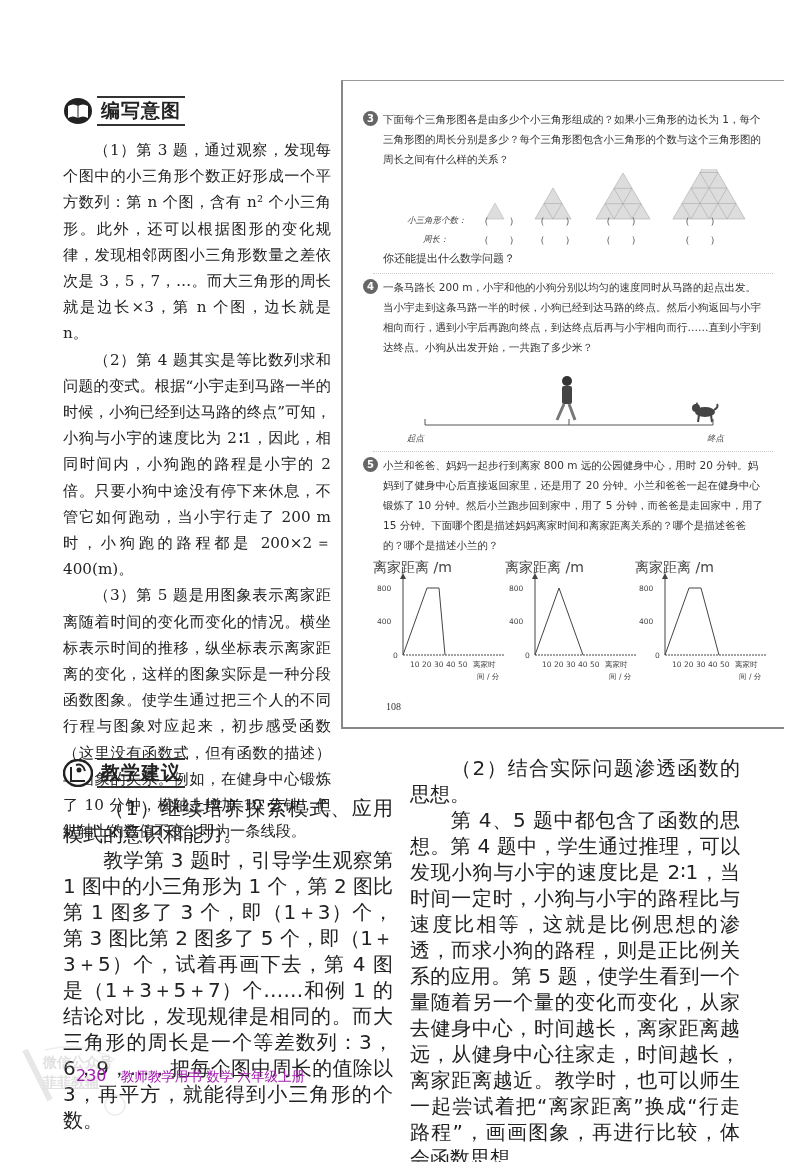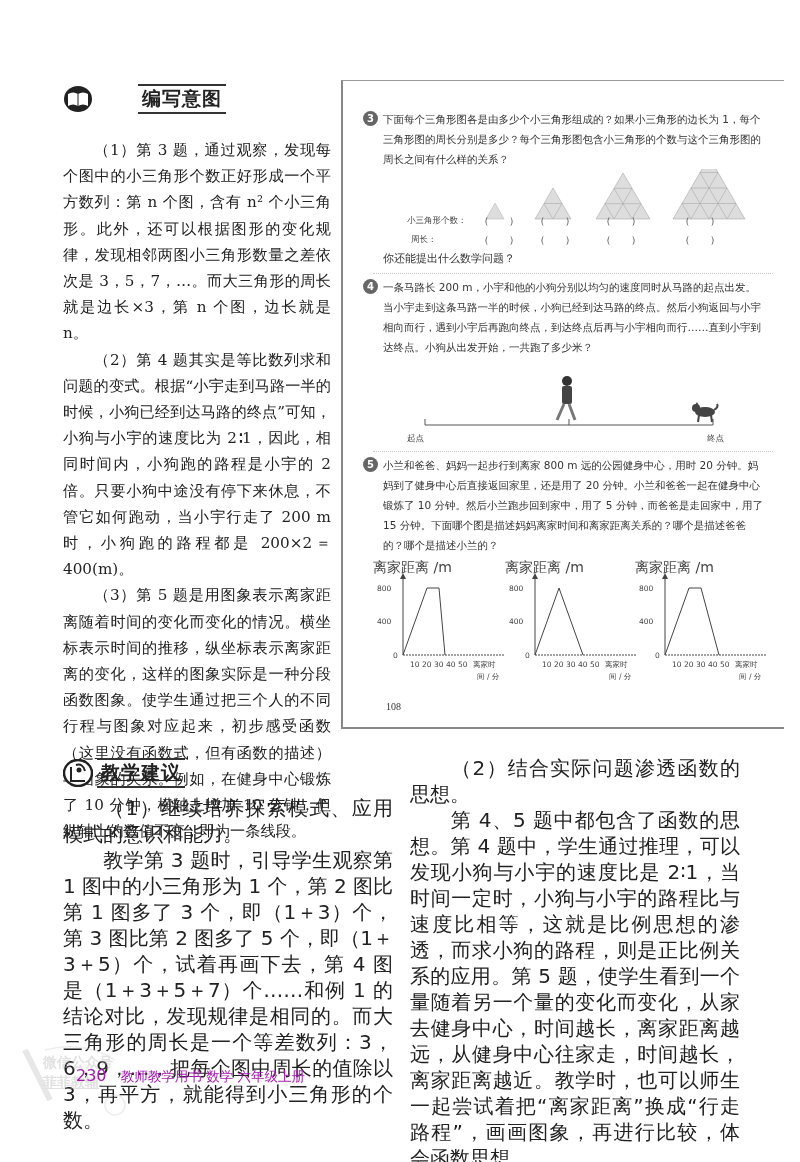--- a/index.html
+++ b/index.html
@@ -27,41 +27,41 @@
     left: 341px; top: 80px; width: 441px; height: 646px;
     border-top: 1px solid #999; border-left: 2px solid #888; border-bottom: 2px solid #888;
     background: #fff;
   }
   .q { position: absolute; left: 40px; width: 380px; font-family: "DejaVu Sans", "Liberation Sans", sans-serif;
        font-size: 10.5px; line-height: 20px; color: #333; }
   .q .num {
     position: absolute; left: -20px; top: 2px; width: 15px; height: 15px; border-radius: 50%;
     background: #666; color: #fff; font-size: 10px; line-height: 15px; text-align: center; font-weight: bold;
   }
-  .tri-row { position: absolute; font-size: 8.5px; color: #444; font-family: "DejaVu Serif", serif; }
+  .tri-row { position: absolute; font-size: 8.5px; color: #444; font-family: "DejaVu Serif", serif; font-style: italic; }
   .paren { position: absolute; font-size: 10px; color: #444; }
   .dotted-sep { position: absolute; left: 30px; width: 400px; border-top: 1px dotted #ccc; }
   .chart { position: absolute; font-family: "DejaVu Sans", "Liberation Sans", sans-serif; }
   .chart .ylab { position: absolute; font-size: 14px; color: #444; white-space: nowrap; }
   .chart svg text { font-size: 7.5px; fill: #444; font-family: "DejaVu Sans", sans-serif; }
   #page-no-inset { left: 43px; top: 620px; font-size: 10px; font-family: "Liberation Serif", serif; color: #333; }
   
   #bottom-left { left: 63px; top: 795px; width: 330px; }
   #bottom-right { left: 410px; top: 755px; width: 330px; }
   .para2 { font-size: 20px; line-height: 26px; text-align: justify; margin: 0;
            font-family: "DejaVu Sans", "Liberation Sans", sans-serif; }
   #footer { left: 76px; top: 1066px; font-family: "DejaVu Sans", "Liberation Sans", sans-serif; font-size: 13.5px; color: #a21caf; }
   #footer .pg { font-size: 16px; margin-right: 10px; }
   #watermark { left: 15px; top: 1040px; width: 120px; height: 80px; opacity: 0.35; }
   #watermark .wt { position: absolute; font-family: "DejaVu Sans", sans-serif; font-size: 14px; color: #aaa; font-weight: bold; }
 </style>
 </head>
 <body>
 
-<div class="sec-head" style="left:63px; top:84px;gap:41px;">
+<div class="sec-head" style="left:63px; top:96px;">
   <svg class="icon" viewBox="0 0 30 28">
     <ellipse cx="15" cy="14" rx="14" ry="13" fill="#222"></ellipse>
     <path d="M5 9 Q10 6 15 9 L15 21 Q10 18 5 21 Z" fill="#fff"></path>
     <path d="M25 9 Q20 6 15 9 L15 21 Q20 18 25 21 Z" fill="#fff"></path>
     <line x1="15" y1="9" x2="15" y2="21" stroke="#222" stroke-width="1"></line>
   </svg>
   <span class="title">编写意图</span>
 </div>
 
 <div id="left-col" class="abs">
@@ -110,21 +110,21 @@
       <line x1="18" y1="62" x2="45" y2="15.5" stroke="#aaa" stroke-width="0.6"></line>
       <line x1="36" y1="62" x2="54" y2="31" stroke="#aaa" stroke-width="0.6"></line>
       <line x1="54" y1="62" x2="63" y2="46.5" stroke="#aaa" stroke-width="0.6"></line>
       <line x1="54" y1="62" x2="27" y2="15.5" stroke="#aaa" stroke-width="0.6"></line>
       <line x1="36" y1="62" x2="18" y2="31" stroke="#aaa" stroke-width="0.6"></line>
       <line x1="18" y1="62" x2="9" y2="46.5" stroke="#aaa" stroke-width="0.6"></line>
     </g>
   </svg>
 
   <div class="tri-row" style="left:64px; top:134px;">小三角形个数：</div>
-  <div class="tri-row" style="left:68px; top:153px;">周长：</div>
+  <div class="tri-row" style="left:80px; top:153px;">周长：</div>
 
   <span class="paren" style="left:136px; top:133px;">（　　）</span>
   <span class="paren" style="left:192px; top:133px;">（　　）</span>
   <span class="paren" style="left:258px; top:133px;">（　　）</span>
   <span class="paren" style="left:337px; top:133px;">（　　）</span>
 
   <span class="paren" style="left:136px; top:152px;">（　　）</span>
   <span class="paren" style="left:192px; top:152px;">（　　）</span>
   <span class="paren" style="left:258px; top:152px;">（　　）</span>
   <span class="paren" style="left:337px; top:152px;">（　　）</span>

